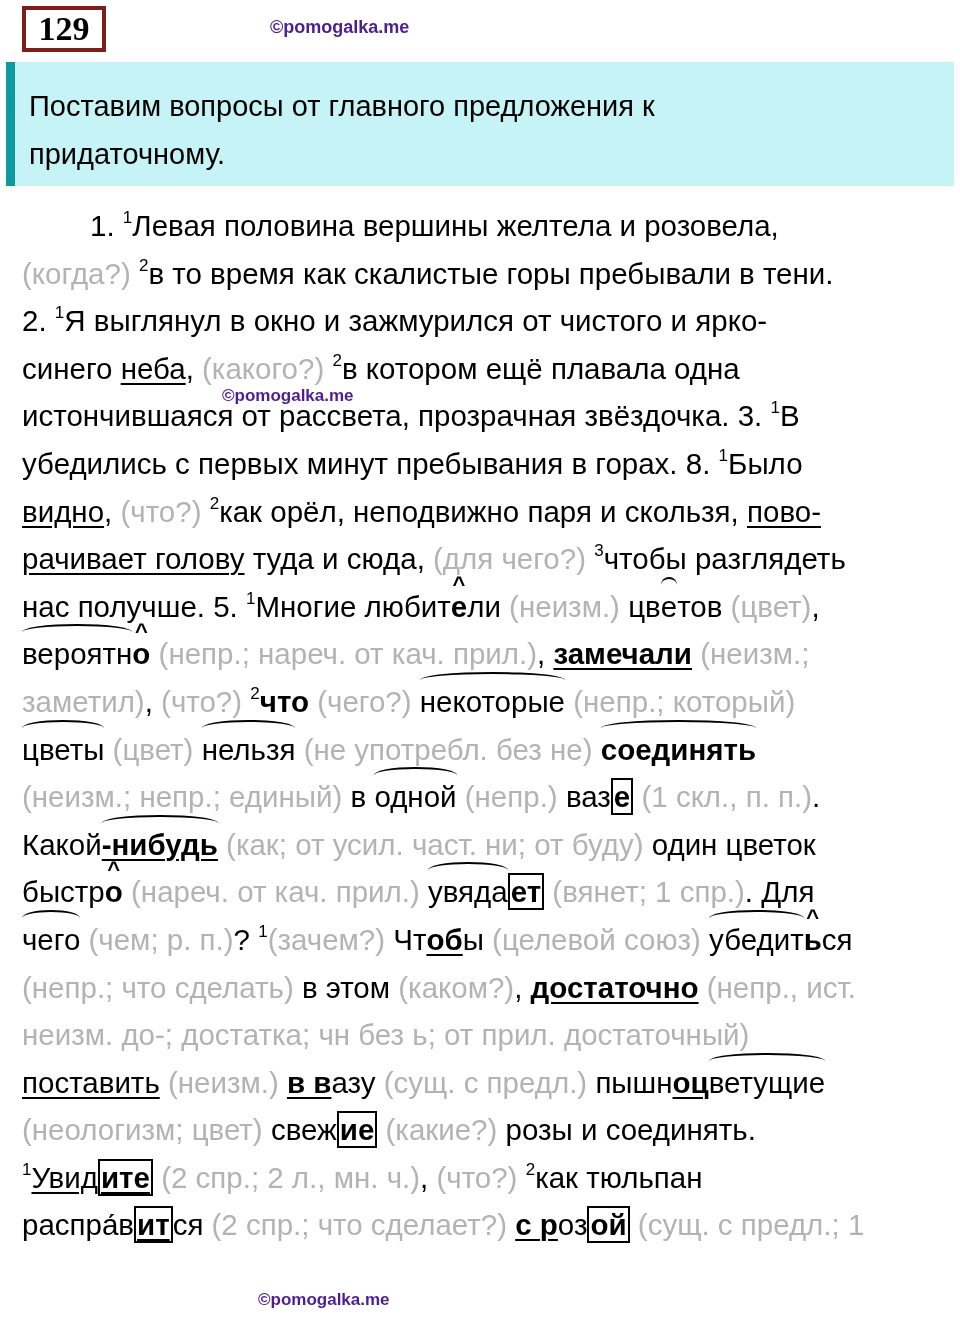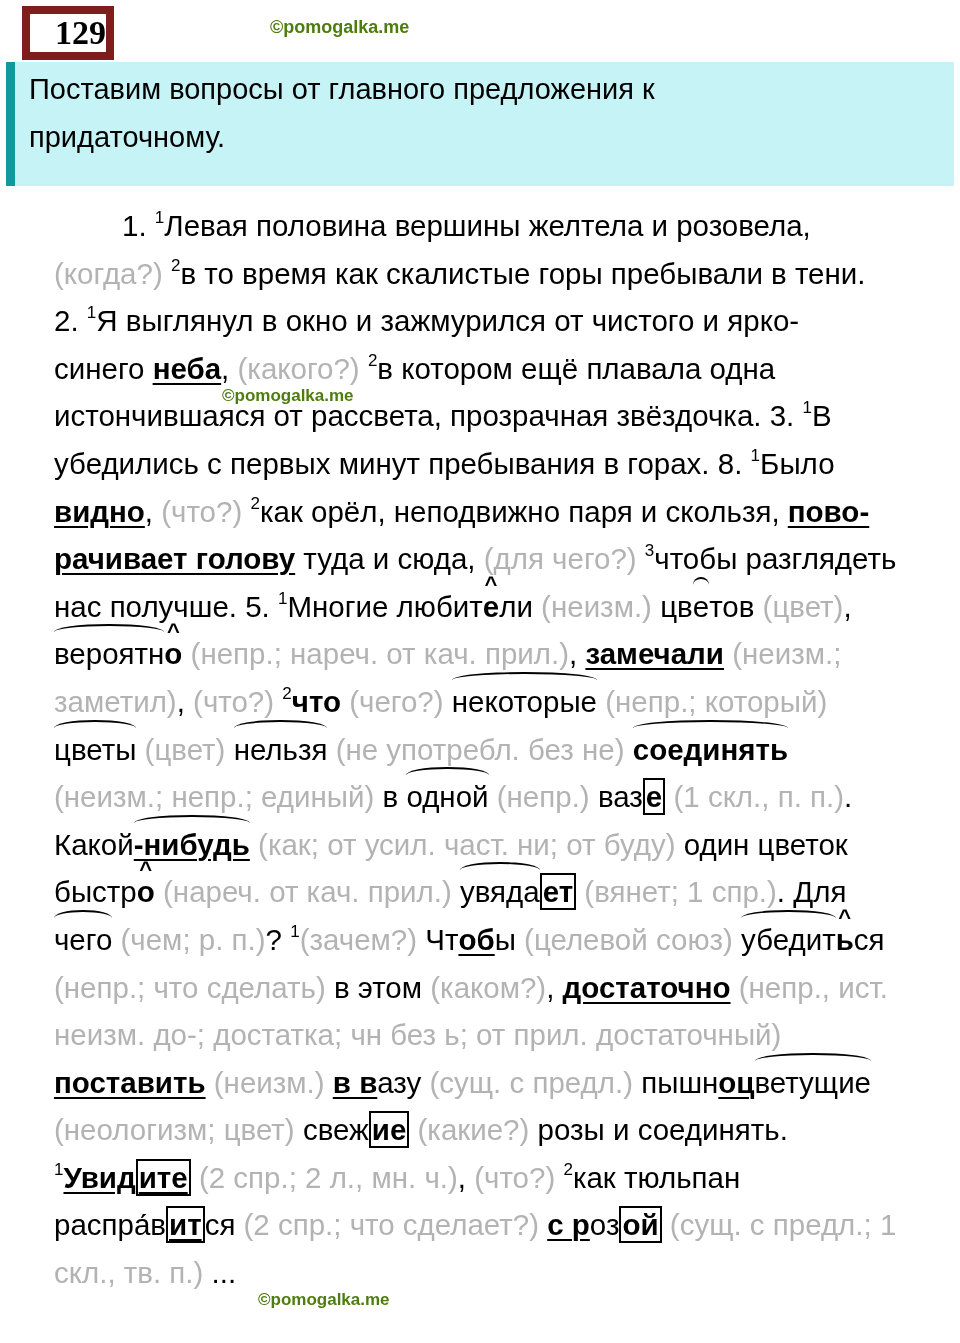--- a/index.html
+++ b/index.html
@@ -1,35 +1,35 @@
 <!DOCTYPE html>
 <html><head>
 <meta charset="utf-8">
 <style>
   html, body { margin: 0; padding: 0; background: #ffffff; }
   body { width: 960px; height: 1343px; position: relative; overflow: hidden;
          font-family: "Liberation Sans", "DejaVu Sans", sans-serif; color: #000; }
   .num-box { position: absolute; left: 22px; top: 6px; width: 76px; height: 38px;
-             border: 8px solid #7f1d1d; font-family: "Liberation Serif", "DejaVu Serif", serif;
-             font-weight: bold; font-size: 34px; line-height: 38px; text-align: right; }
-  .wm { position: absolute; font-weight: bold; font-size: 18px; color: #4d7c0f; }
+             border: 4px solid #7f1d1d; font-family: "Liberation Serif", "DejaVu Serif", serif;
+             font-weight: bold; font-size: 34px; line-height: 38px; text-align: center; }
+  .wm { position: absolute; font-weight: bold; font-size: 18px; color: #4c1d95; }
   .wm-top { left: 270px; top: 17px; }
   .wm-mid { left: 222px; top: 386px; font-size: 17px; }
   .wm-bot { left: 258px; top: 1290px; font-size: 17px; }
   .task { position: absolute; left: 6px; top: 62px; width: 948px; height: 124px;
           background: #c5f3f6; border-left: 9px solid #0f9aa0; box-sizing: border-box; }
-  .task-text { position: absolute; left: 14px; top: 3px; width: 920px;
+  .task-text { position: absolute; left: 14px; top: 20px; width: 920px;
                font-size: 29px; line-height: 48px; }
   .body-text { position: absolute; left: 22px; top: 202px; width: 915px;
                font-size: 29.5px; line-height: 47.6px; }
-  .line { white-space: nowrap; height: 47.6px; margin-left: 32px; }
+  .line { white-space: nowrap; height: 47.6px; }
   .indent { padding-left: 68px; }
   .g { color: #b3b3b3; text-align: center; }
   sup { font-size: 17px; vertical-align: 13px; line-height: 0; }
-  .u1 { text-decoration: underline; text-decoration-thickness: 2px; text-underline-offset: 4px; font-weight: bold; }
+  .u1 { text-decoration: underline; text-decoration-thickness: 2px; text-underline-offset: 4px; }
   .b { font-weight: bold; }
   .box { border: 2px solid #000; padding: 0 1px; }
   .arc { position: relative; display: inline-block; }
   .arc::before { content: ""; position: absolute; left: 0; right: 0; top: -6px; height: 14px;
                  border-top: 2px solid #000; border-radius: 50% 50% 0 0; }
   .hat { position: relative; display: inline-block; }
   .hat::before { content: "^"; position: absolute; left: 50%; transform: translateX(-50%);
                  top: -22px; font-size: 22px; }
 </style>
 </head>
@@ -61,17 +61,16 @@
     <div class="line"><span class="g">(неизм.; непр.; единый) </span><span>в </span><span class="arc">одной</span><span> </span><span class="g">(непр.) </span><span>ваз</span><span class="box b">е</span><span> </span><span class="g">(1 скл., п. п.)</span><span>.</span></div>
     <div class="line"><span>Какой</span><span class="arc u1 b">-нибудь</span><span> </span><span class="g">(как; от усил. част. ни; от буду) </span><span>один цветок</span></div>
     <div class="line"><span>быстр</span><span class="hat b">о</span><span> </span><span class="g">(нареч. от кач. прил.) </span><span class="arc">увяда</span><span class="box b">ет</span><span> </span><span class="g">(вянет; 1 спр.)</span><span>. Для</span></div>
     <div class="line"><span class="arc">чего</span><span> </span><span class="g">(чем; р. п.)</span><span>? </span><sup>1</sup><span class="g">(зачем?) </span><span>Чт</span><span class="u1 b">об</span><span>ы </span><span class="g">(целевой союз) </span><span class="arc">убедит</span><span class="hat b">ь</span><span>ся</span></div>
     <div class="line"><span class="g">(непр.; что сделать) </span><span>в этом </span><span class="g">(каком?)</span><span>, </span><span class="u1 b">достаточно</span><span> </span><span class="g">(непр., ист.</span></div>
     <div class="line"><span class="g">неизм. до-; достатка; чн без ь; от прил. достаточный)</span></div>
     <div class="line"><span class="u1">поставить</span><span> </span><span class="g">(неизм.) </span><span class="u1 b">в в</span><span>азу </span><span class="g">(сущ. с предл.) </span><span>пышн</span><span class="u1 b">оц</span><span class="arc">ветущие</span></div>
     <div class="line"><span class="g">(неологизм; цвет) </span><span>свеж</span><span class="box b">ие</span><span> </span><span class="g">(какие?) </span><span>розы и соединять.</span></div>
     <div class="line"><sup>1</sup><span class="u1">Увид</span><span class="box b u1">ите</span><span> </span><span class="g">(2 спр.; 2 л., мн. ч.)</span><span>, </span><span class="g">(что?) </span><sup>2</sup><span>как тюльпан</span></div>
     <div class="line"><span>распра́в</span><span class="box b u1">ит</span><span>ся </span><span class="g">(2 спр.; что сделает?) </span><span class="u1 b">с р</span><span>оз</span><span class="box b">ой</span><span> </span><span class="g">(сущ. с предл.; 1</span></div>
-    <div class="line"><span class="g">скл., тв. п.) </span><span>...</span></div>
   </div>
 
 <div class="wm wm-mid">©pomogalka.me</div>
 <div class="wm wm-bot">©pomogalka.me</div>
 
 </body></html>

